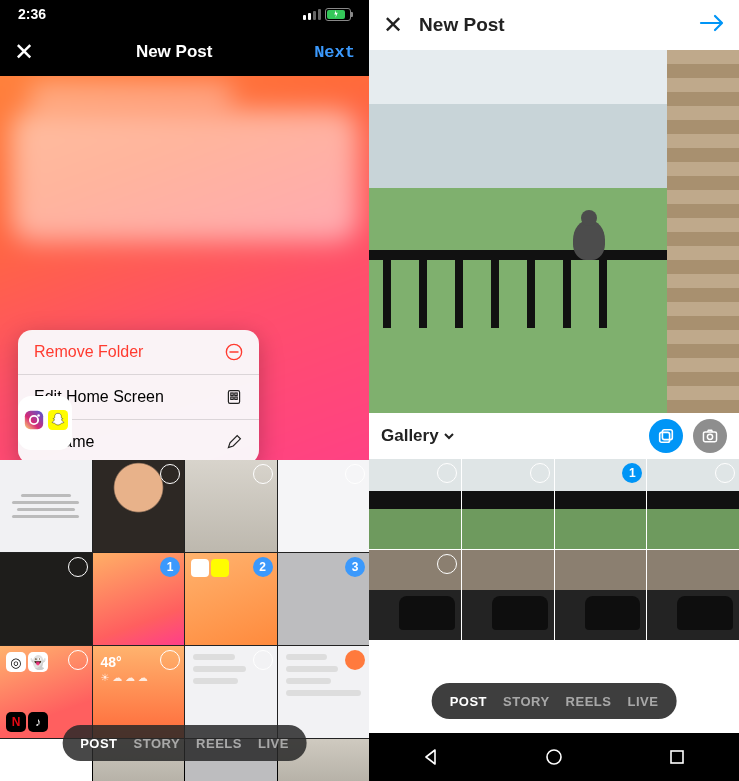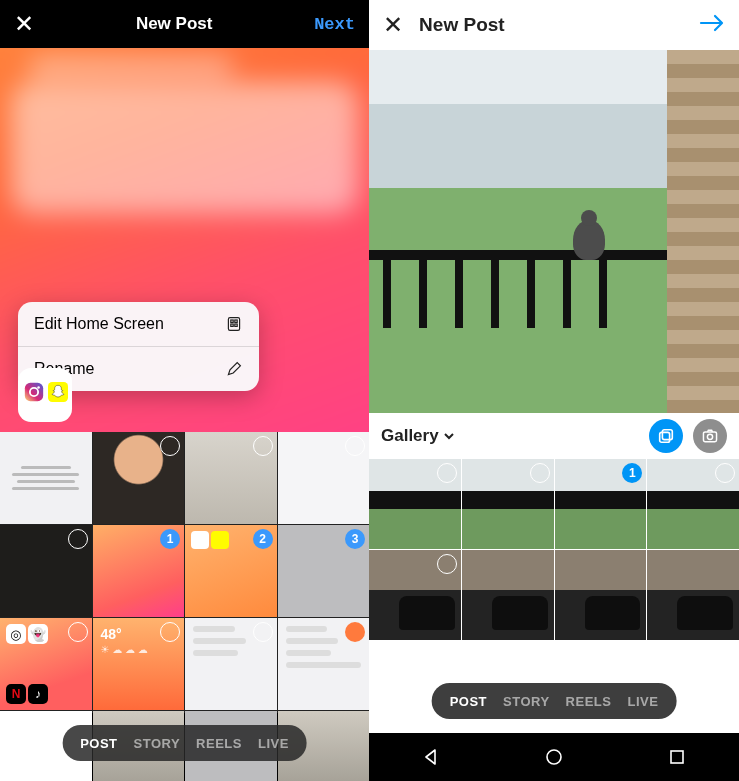--- a/index.html
+++ b/index.html
@@ -110,33 +110,60 @@
   .navbar .nb{width:22px;height:22px;display:flex;align-items:center;justify-content:center;}
   .and-lower{position:relative;height:322px;}
   .whitefill{position:absolute;left:0;right:0;top:182px;bottom:48px;background:#fff;}
 </style>
 </head>
 <body>
 
 <div class="wrap">
 
   <div class="phone ios">
+    <div class="statusbar">
+      <span>2:36</span>
+      <div class="right">
+        <span class="sig">
+            <span></span>
+            <span></span>
+            <span></span>
+            <span></span>
+          </span>
+        <span class="battery">
+          <span class="fill">
+              <svg viewBox="0 0 10 14">
+                <path d="M5 0 L2 8 H5 L4 14 L8 5 H5 Z" fill="#fff"></path>
+              </svg>
+            </span>
+        </span>
+      </div>
+    </div>
 
     <div class="ios-header">
       <span class="close">✕</span>
       <span class="title">New Post</span>
       <span class="next">Next</span>
     </div>
 
     <div class="preview">
       <div class="bg">
         <div class="blob blob2"></div>
         <div class="blob blob1"></div>
       </div>
       <div class="menu">
+        <div class="row danger">
+          <span>Remove Folder</span>
+          <span class="icn">
+            <svg viewBox="0 0 20 20" width="18" height="18">
+                <circle cx="10" cy="10" r="8.5" fill="none" stroke="currentColor" stroke-width="1.5"></circle>
+                <line x1="5" y1="10" x2="15" y2="10" stroke="currentColor" stroke-width="1.5"></line>
+              </svg>
+          </span>
+        </div>
         <div class="row">
           <span>Edit Home Screen</span>
           <span class="icn">
             <svg viewBox="0 0 20 20" width="16" height="16" fill="none" stroke="#222" stroke-width="1.5">
                 <rect x="3" y="2" width="14" height="16" rx="2"></rect>
                 <rect x="6" y="5" width="3" height="3"></rect>
                 <rect x="11" y="5" width="3" height="3"></rect>
                 <rect x="6" y="10" width="3" height="3"></rect>
                 <rect x="11" y="10" width="3" height="3"></rect>
               </svg>

